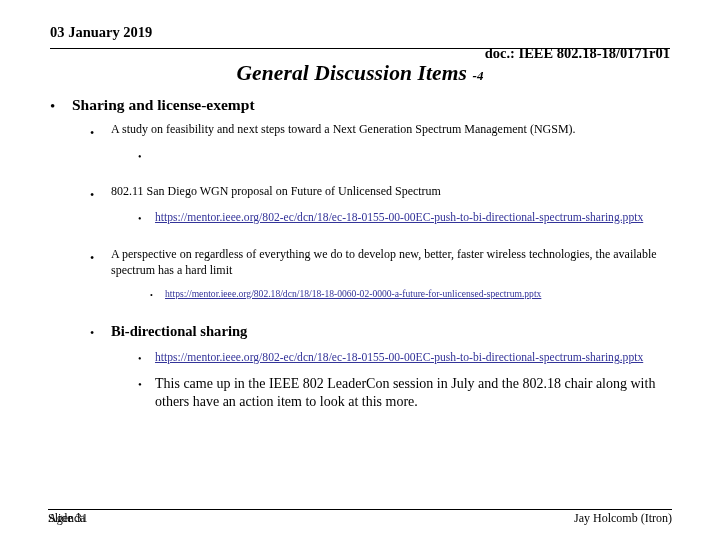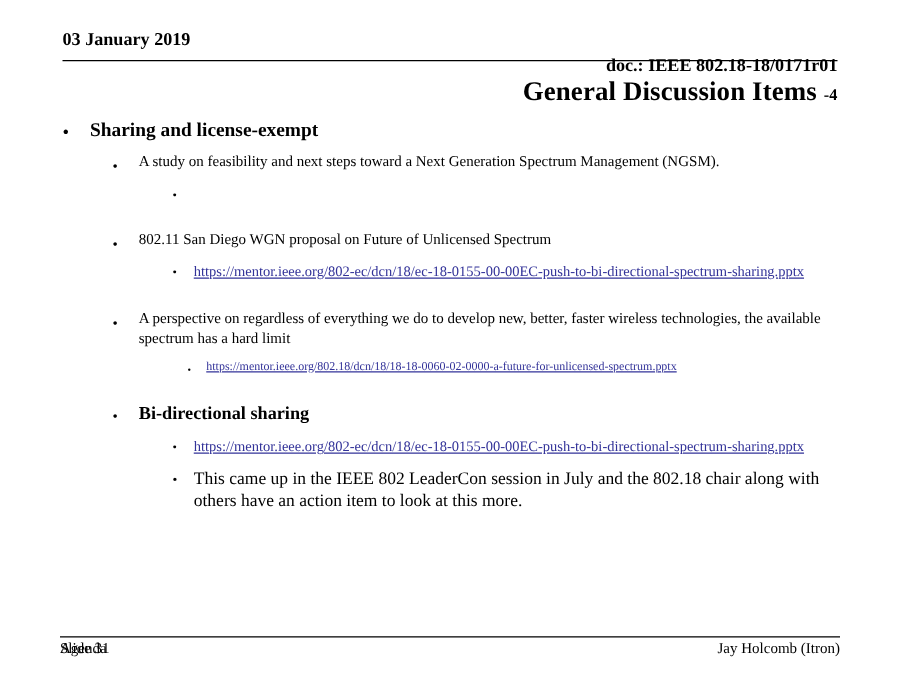--- a/index.html
+++ b/index.html
@@ -57,24 +57,25 @@
     height: 0;
     border-top: 1.2px solid #000000;
   }
 
   
   .title {
     position: absolute;
     left: 50px;
     top: 61px;
     width: 620px;
-    text-align: right;
+    text-align: center;
     font-size: 21.5px;
     font-weight: bold;
     letter-spacing: 0.1px;
+    font-style: italic;
   }
   .title-sub {
     font-size: 13px;
     font-weight: bold;
     vertical-align: baseline;
   }
 
   
   .body {
     position: absolute;

